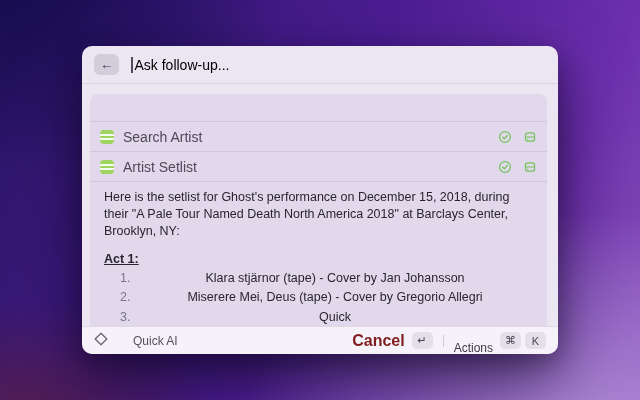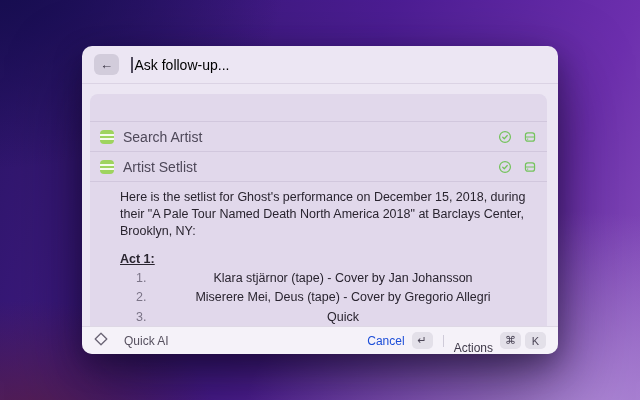--- a/index.html
+++ b/index.html
@@ -95,40 +95,40 @@
     margin-right: 9px;
   }
   .query-text { font-size: 12.5px; color: #716a7e; }
   .tool-label { font-size: 14px; color: #4e4859; text-align: center; }
   .spacer { flex: 1; }
   .status-icons { display: inline-flex; align-items: center; gap: 11px; }
   .status-icons svg { display: block; }
   
   .response {
     border-top: 1px solid rgba(70,50,100,0.10);
-    padding: 7px 14px 0 30px;
+    padding: 7px 14px 0 14px;
     color: #29242f; font-size: 12.5px;
   }
   .response-intro { margin: 0; line-height: 1.35; }
   .act-heading { margin: 11px 0 4px 0; font-weight: bold; line-height: 1.3; text-decoration: underline; }
   .setlist { margin: 0; padding-left: 30px; text-align: center; }
   .setlist li { line-height: 1.2; margin: 0 0 4.5px 0; padding-left: 3px; }
   .setlist li::marker { color: #7b7487; }
   
   .footer {
     height: 27px; flex: 0 0 27px;
     display: flex; align-items: center;
     padding: 0 12px;
     background: rgba(255,255,255,0.48);
     border-top: 1px solid rgba(70,50,100,0.13);
   }
-  .app-group { display: inline-flex; align-items: center; gap: 16px; }
+  .app-group { display: inline-flex; align-items: center; gap: 25px; }
   .app-label { font-size: 12px; color: #56505f; }
   .footer .spacer { flex: 1; }
-  .cancel-label { font-size: 12px; font-weight: normal; color: #1d4ed8; margin-right: 7px; }
+  .cancel-label { font-size: 16px; font-weight: bold; color: #7f1d1d; margin-right: 7px; }
   .actions-label { font-size: 12px; color: #3f3a49; margin-right: 7px; margin-top: 14px; }
   .key {
     display: inline-flex; align-items: center; justify-content: center;
     min-width: 13px; height: 17px; padding: 0 4px;
     border-radius: 5px;
     background: rgba(25,12,45,0.08);
     color: #4c4657; font-size: 11px;
   }
   .keys { display: inline-flex; gap: 4px; }
   .footer-sep {

